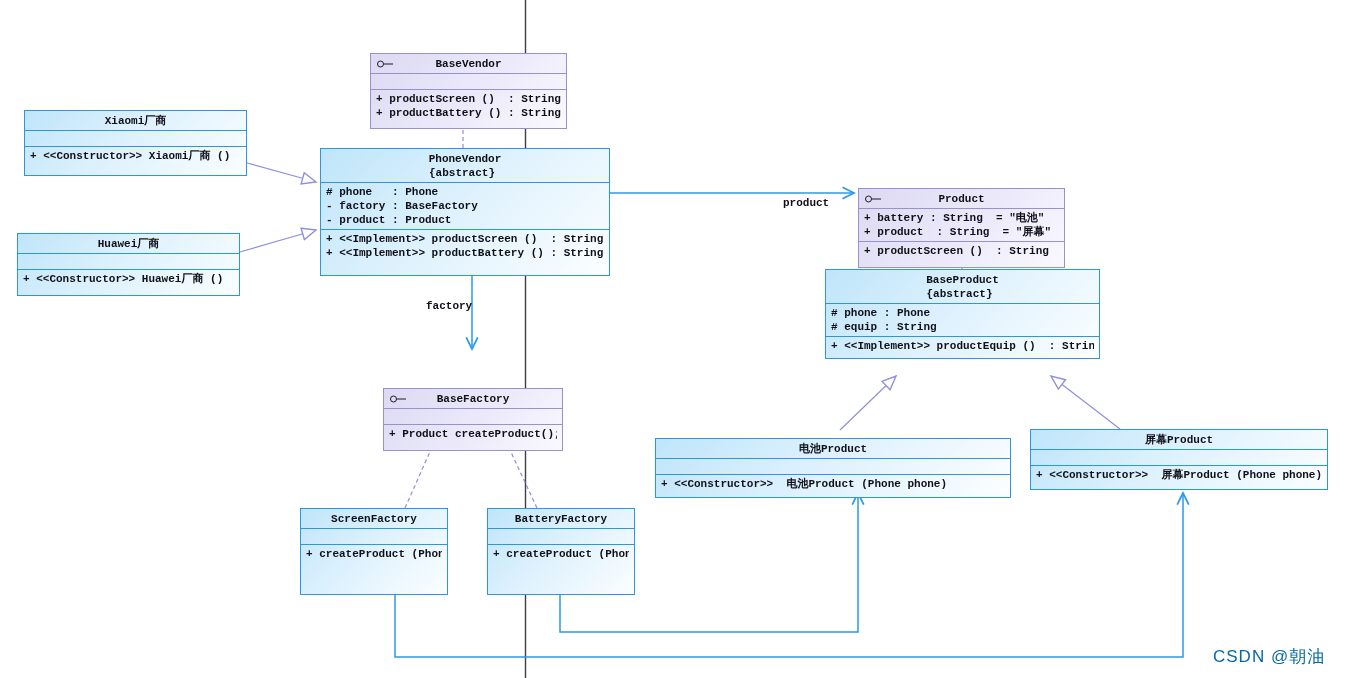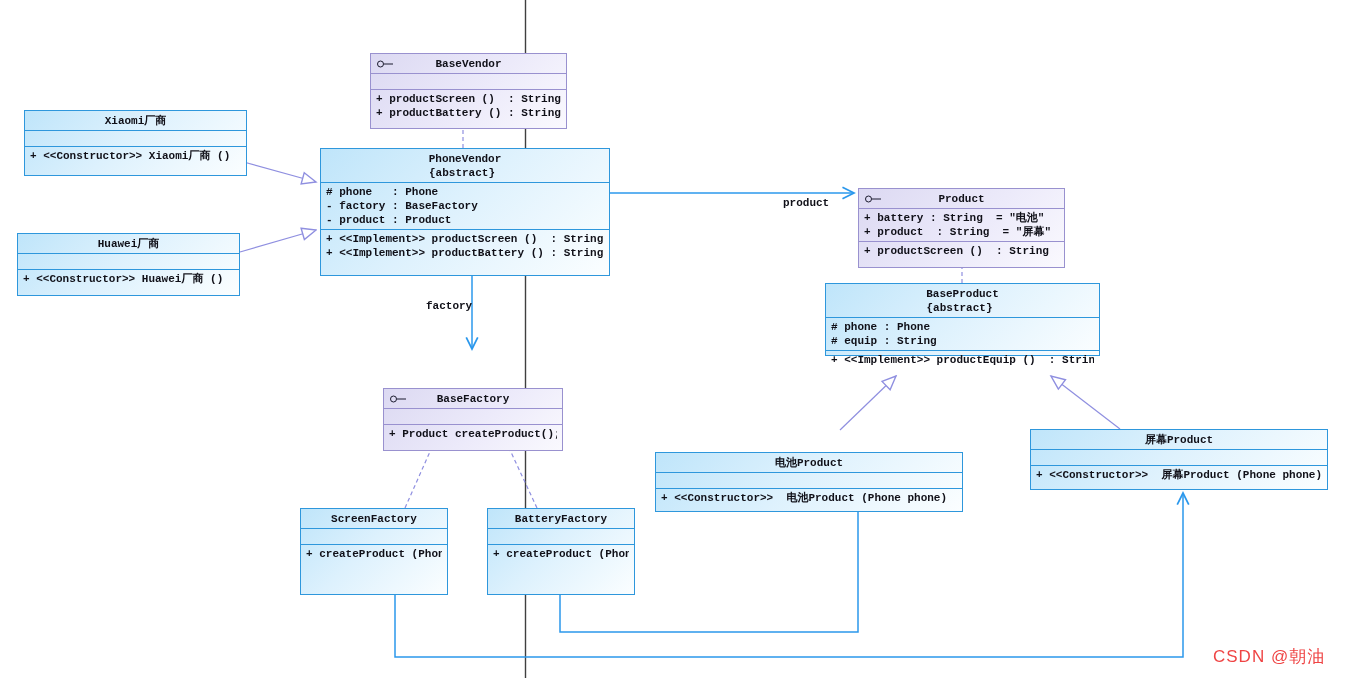--- a/index.html
+++ b/index.html
@@ -24,21 +24,21 @@
   .itf .sec.methods{border-top:1.4px solid #9991cf;}
   .m{white-space:pre;overflow:hidden;}
   
   .lolli{position:absolute;left:6px;top:50%;width:17px;height:9px;transform:translateY(-50%);}
   .lolli::before{content:"";position:absolute;left:0;top:0;width:7px;height:7px;
                  border:1.6px solid #1b1b2e;border-radius:50%;box-sizing:border-box;margin-top:1px;}
   .lolli::after{content:"";position:absolute;left:7px;top:4px;width:9px;height:1.7px;background:#1b1b2e;}
   
   .edge-label{position:absolute;z-index:3;font-size:11px;font-weight:600;color:#101018;white-space:pre;}
   #watermark{position:absolute;z-index:3;left:1213px;top:645px;font-family:"Liberation Sans",sans-serif;
-             font-size:17px;letter-spacing:1px;color:#ef4444;}
+             font-size:17px;letter-spacing:1px;color:#0369a1;}
 </style>
 </head>
 <body>
 
 <div id="canvas">
 
   <svg id="wires" viewBox="0 0 1345 678" xmlns="http://www.w3.org/2000/svg">
     <defs>
       <marker id="triHollow" viewBox="0 0 16 14" refX="14.5" refY="7" markerWidth="17" markerHeight="15" markerUnits="userSpaceOnUse" orient="auto">
         <path d="M1.5,1.5 L14.5,7 L1.5,12.5 Z" fill="#ffffff" stroke="#8f8fe0" stroke-width="1.3"></path>
@@ -121,21 +121,21 @@
     </div>
     <div class="sec attrs">
       <div class="m">+ battery : String  = "电池"</div>
       <div class="m">+ product  : String  = "屏幕"</div>
     </div>
     <div class="sec methods">
       <div class="m">+ productScreen ()  : String</div>
     </div>
   </div>
 
-  <div class="ubox cls" style="left:825px;top:283px;width:275px;height:73px">
+  <div class="ubox cls" style="left:825px;top:269px;width:275px;height:90px">
     <div class="hd">
       <span class="t">BaseProduct</span>
       <span class="st">{abstract}</span>
     </div>
     <div class="sec attrs">
       <div class="m"># phone : Phone</div>
       <div class="m"># equip : String</div>
     </div>
     <div class="sec methods">
       <div class="m">+ &lt;&lt;Implement&gt;&gt; productEquip ()  : String</div>
@@ -146,21 +146,21 @@
     <div class="hd">
       <span class="lolli"></span>
       <span class="t">BaseFactory</span>
     </div>
     <div class="sec attrs"></div>
     <div class="sec methods">
       <div class="m">+ Product createProduct();</div>
     </div>
   </div>
 
-  <div class="ubox cls" style="left:655px;top:452px;width:308px;height:60px">
+  <div class="ubox cls" style="left:655px;top:438px;width:356px;height:60px">
     <div class="hd">
       <span class="t">电池Product</span>
     </div>
     <div class="sec attrs"></div>
     <div class="sec methods">
       <div class="m">+ &lt;&lt;Constructor&gt;&gt;  电池Product (Phone phone)</div>
     </div>
   </div>
 
   <div class="ubox cls" style="left:1030px;top:429px;width:298px;height:61px">

